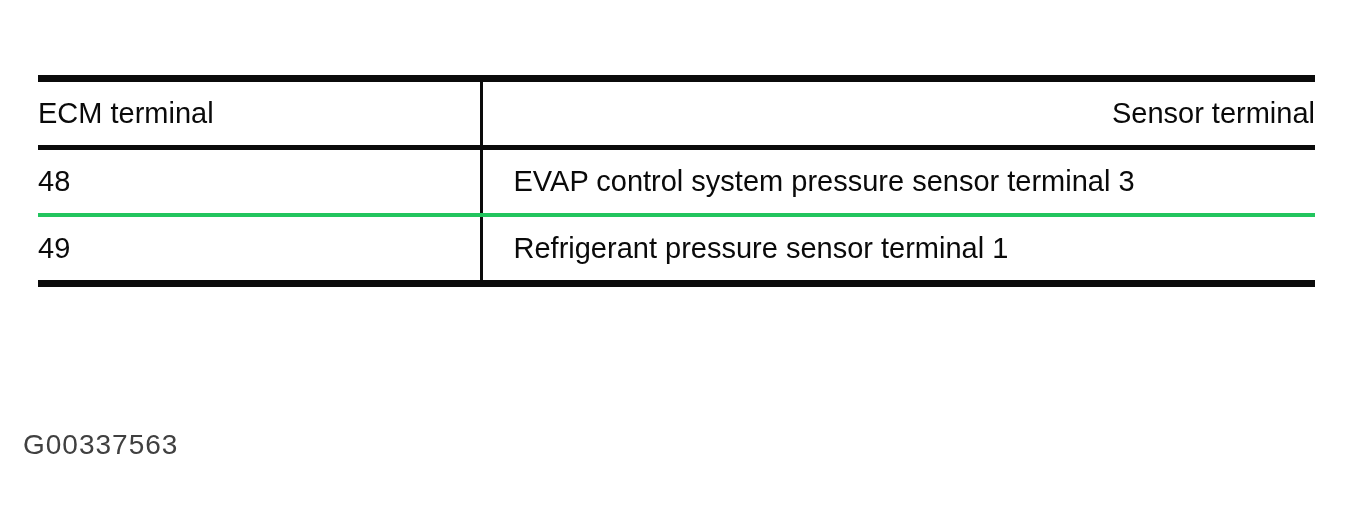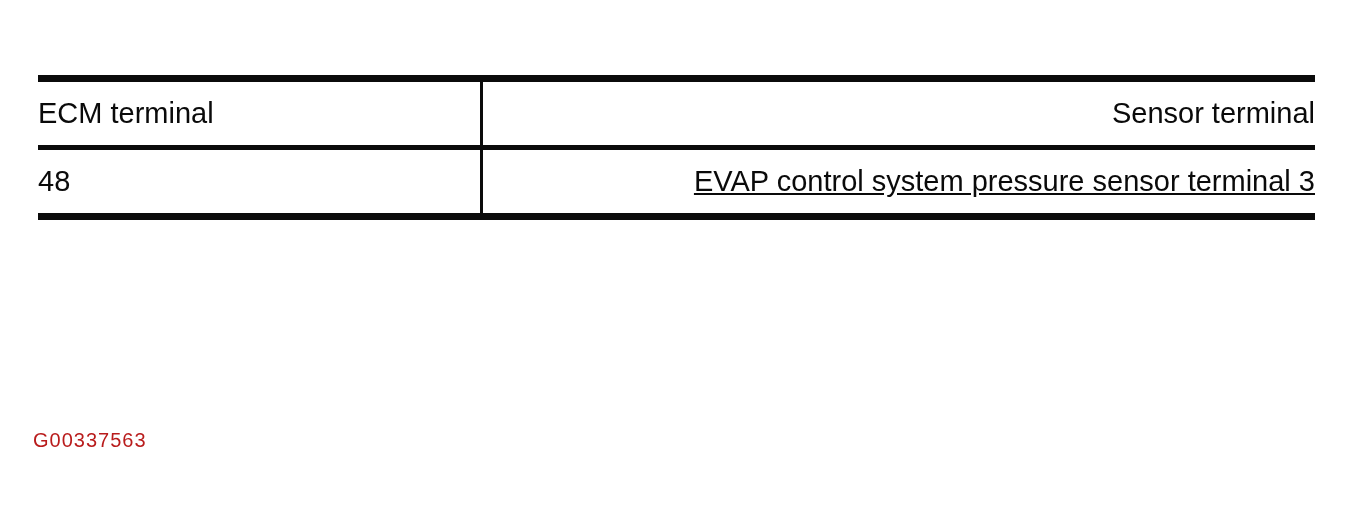--- a/index.html
+++ b/index.html
@@ -40,37 +40,36 @@
   }
   th {
     text-align: right;
     border-bottom: 5px solid #0b0b0b;
   }
   .cell-ecm {
     text-align: left;
     border-right: 3px solid #0b0b0b;
   }
   .cell-sensor {
-    text-align: right;
-    padding-left: 23px;
-    text-decoration: underline;
+    text-align: left;
+    padding-left: 31px;
   }
   tr.data-row td {
     border-bottom: 4px solid #22c55e;
   }
   tr.data-row:last-child td {
     border-bottom: none;
   }
   .figure-code {
     position: absolute;
-    left: 33px;
+    left: 23px;
     top: 429px;
-    font-size: 20px;
+    font-size: 28px;
     letter-spacing: 1px;
-    color: #b91c1c;
+    color: #404040;
   }
 </style>
 </head>
 <body>
 
 <div class="table-wrap">
   <table class="terminal-table">
     <colgroup>
       <col class="col-ecm">
       <col class="col-sensor">
@@ -79,17 +78,21 @@
       <tr>
         <th class="cell-ecm">ECM terminal</th>
         <th class="cell-sensor-h">Sensor terminal</th>
       </tr>
     </thead>
     <tbody>
       <tr class="data-row">
         <td class="cell-ecm">48</td>
         <td class="cell-sensor">EVAP control system pressure sensor terminal 3</td>
       </tr>
+      <tr class="data-row">
+        <td class="cell-ecm">49</td>
+        <td class="cell-sensor">Refrigerant pressure sensor terminal 1</td>
+      </tr>
     </tbody>
   </table>
 </div>
 
 <div class="figure-code">G00337563</div>
 
 </body></html>

